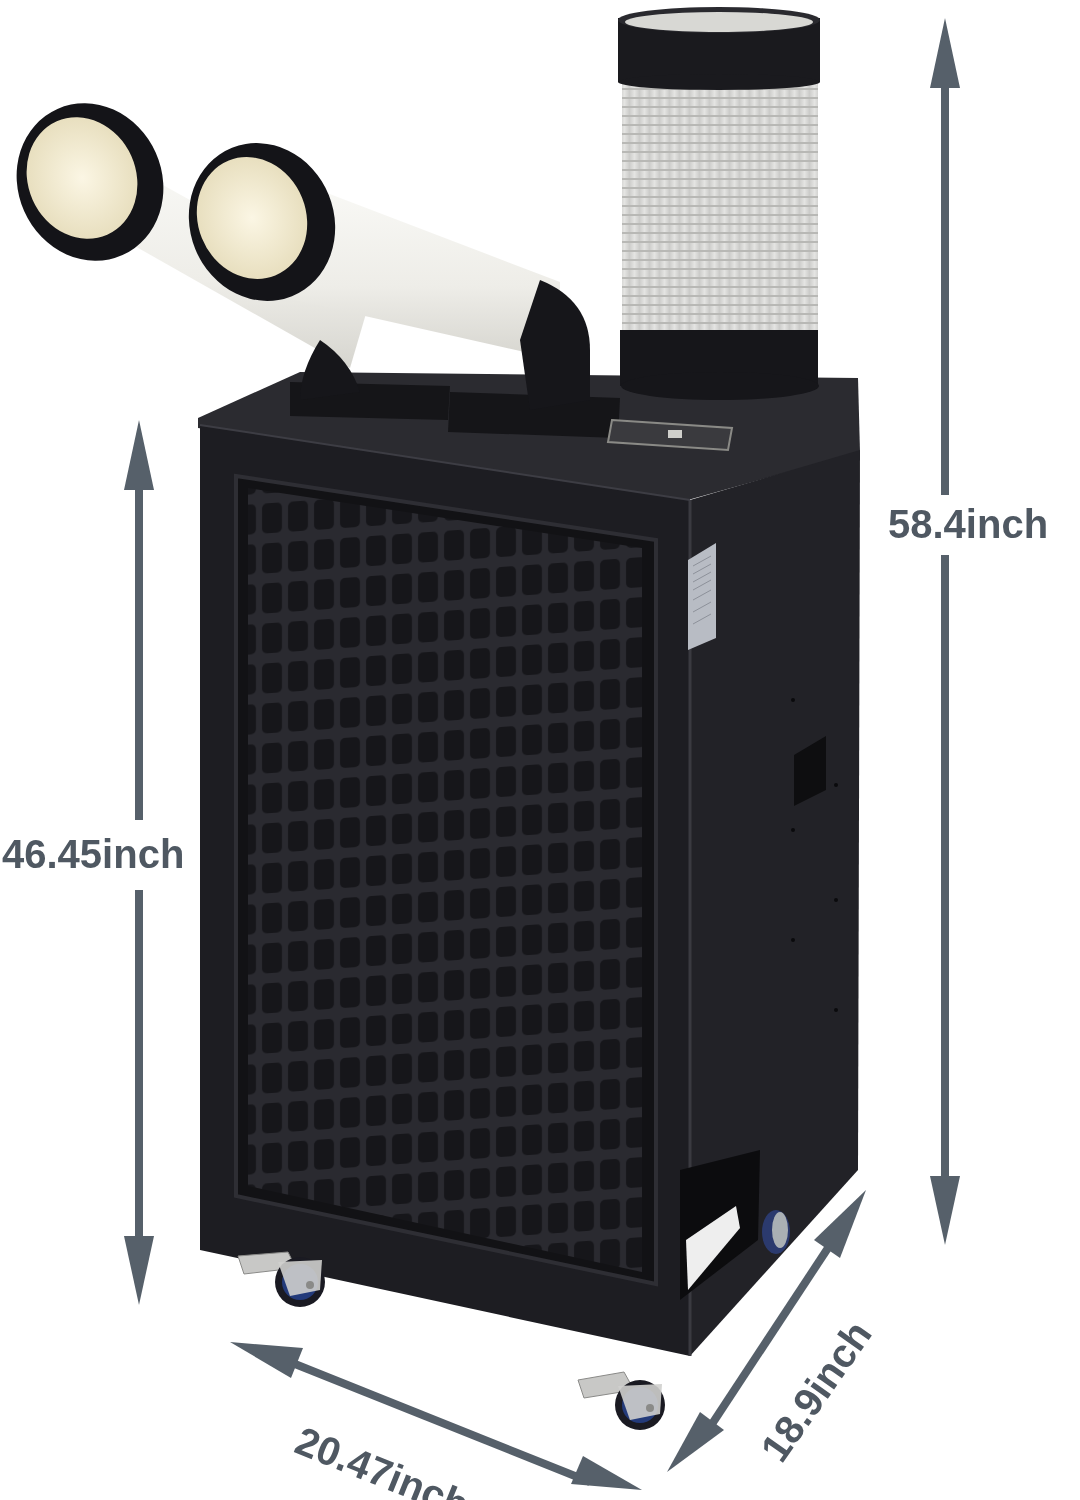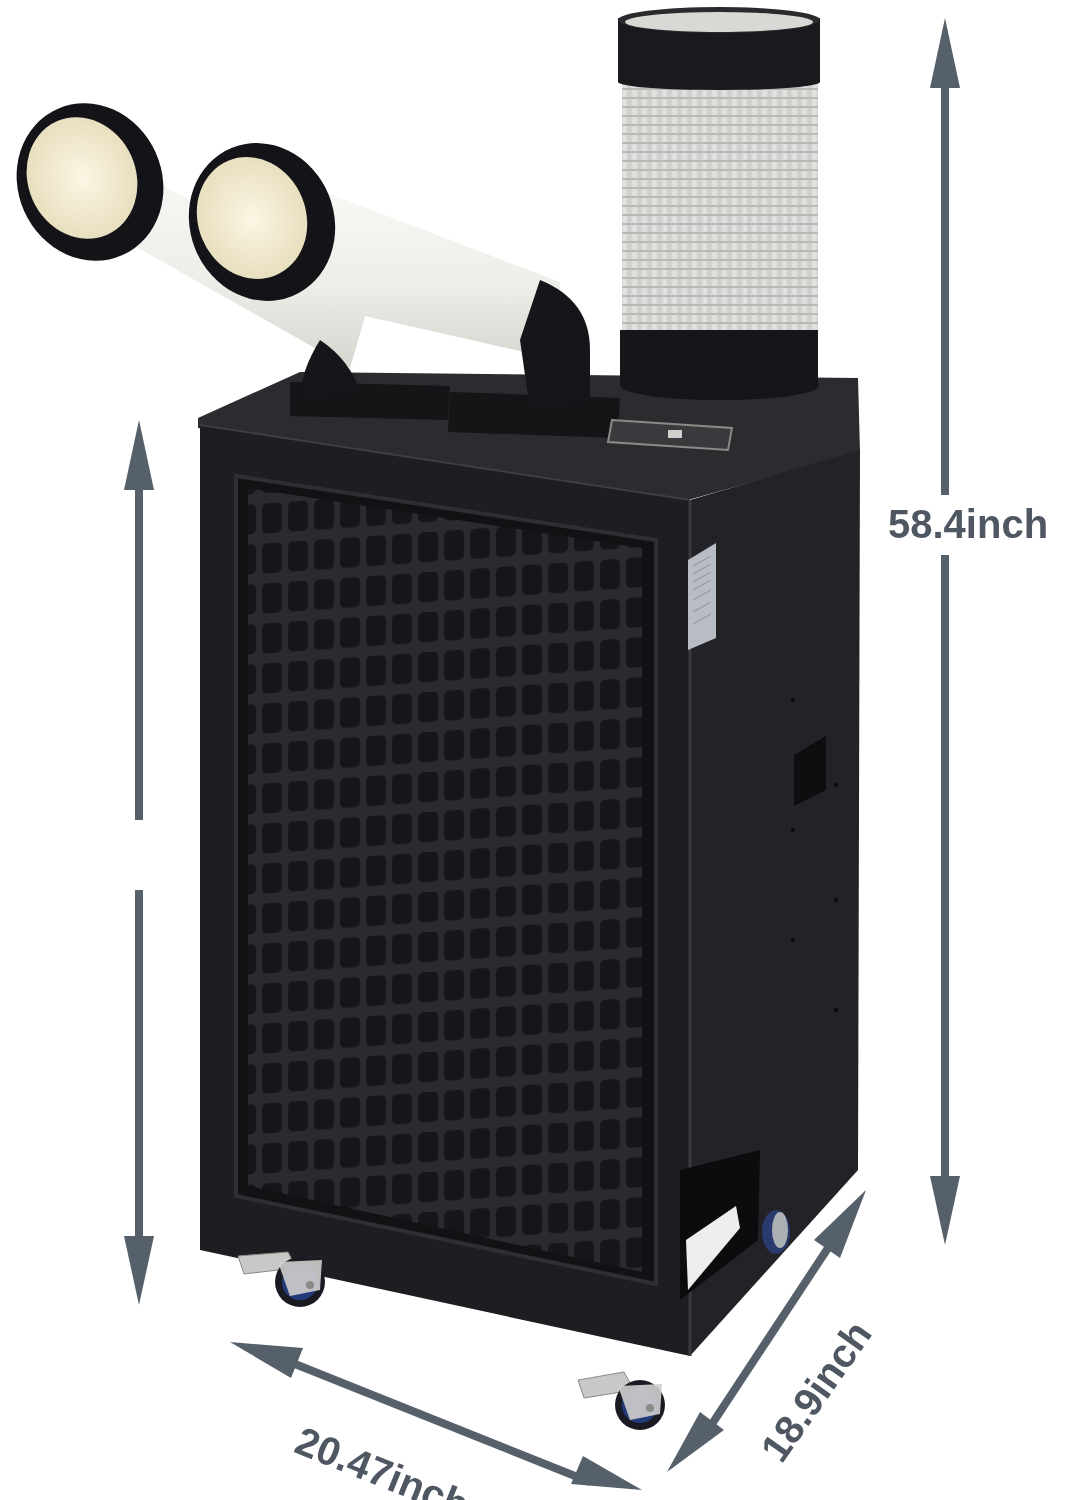--- a/index.html
+++ b/index.html
@@ -164,15 +164,16 @@
 
       <g>
         <line x1="828" y1="1248" x2="712" y2="1424" stroke-width="8"></line>
         <polygon points="866,1190 814,1240 840,1258" stroke="none"></polygon>
         <polygon points="667,1472 700,1412 724,1430" stroke="none"></polygon>
       </g>
     </g>
   </svg>
 
   <div class="dim-label lbl-height-total">58.4inch</div>
+  <div class="dim-label lbl-height-body">46.45inch</div>
   <div class="dim-label lbl-width">20.47inch</div>
   <div class="dim-label lbl-depth">18.9inch</div>
 </div>
 
 </body></html>

